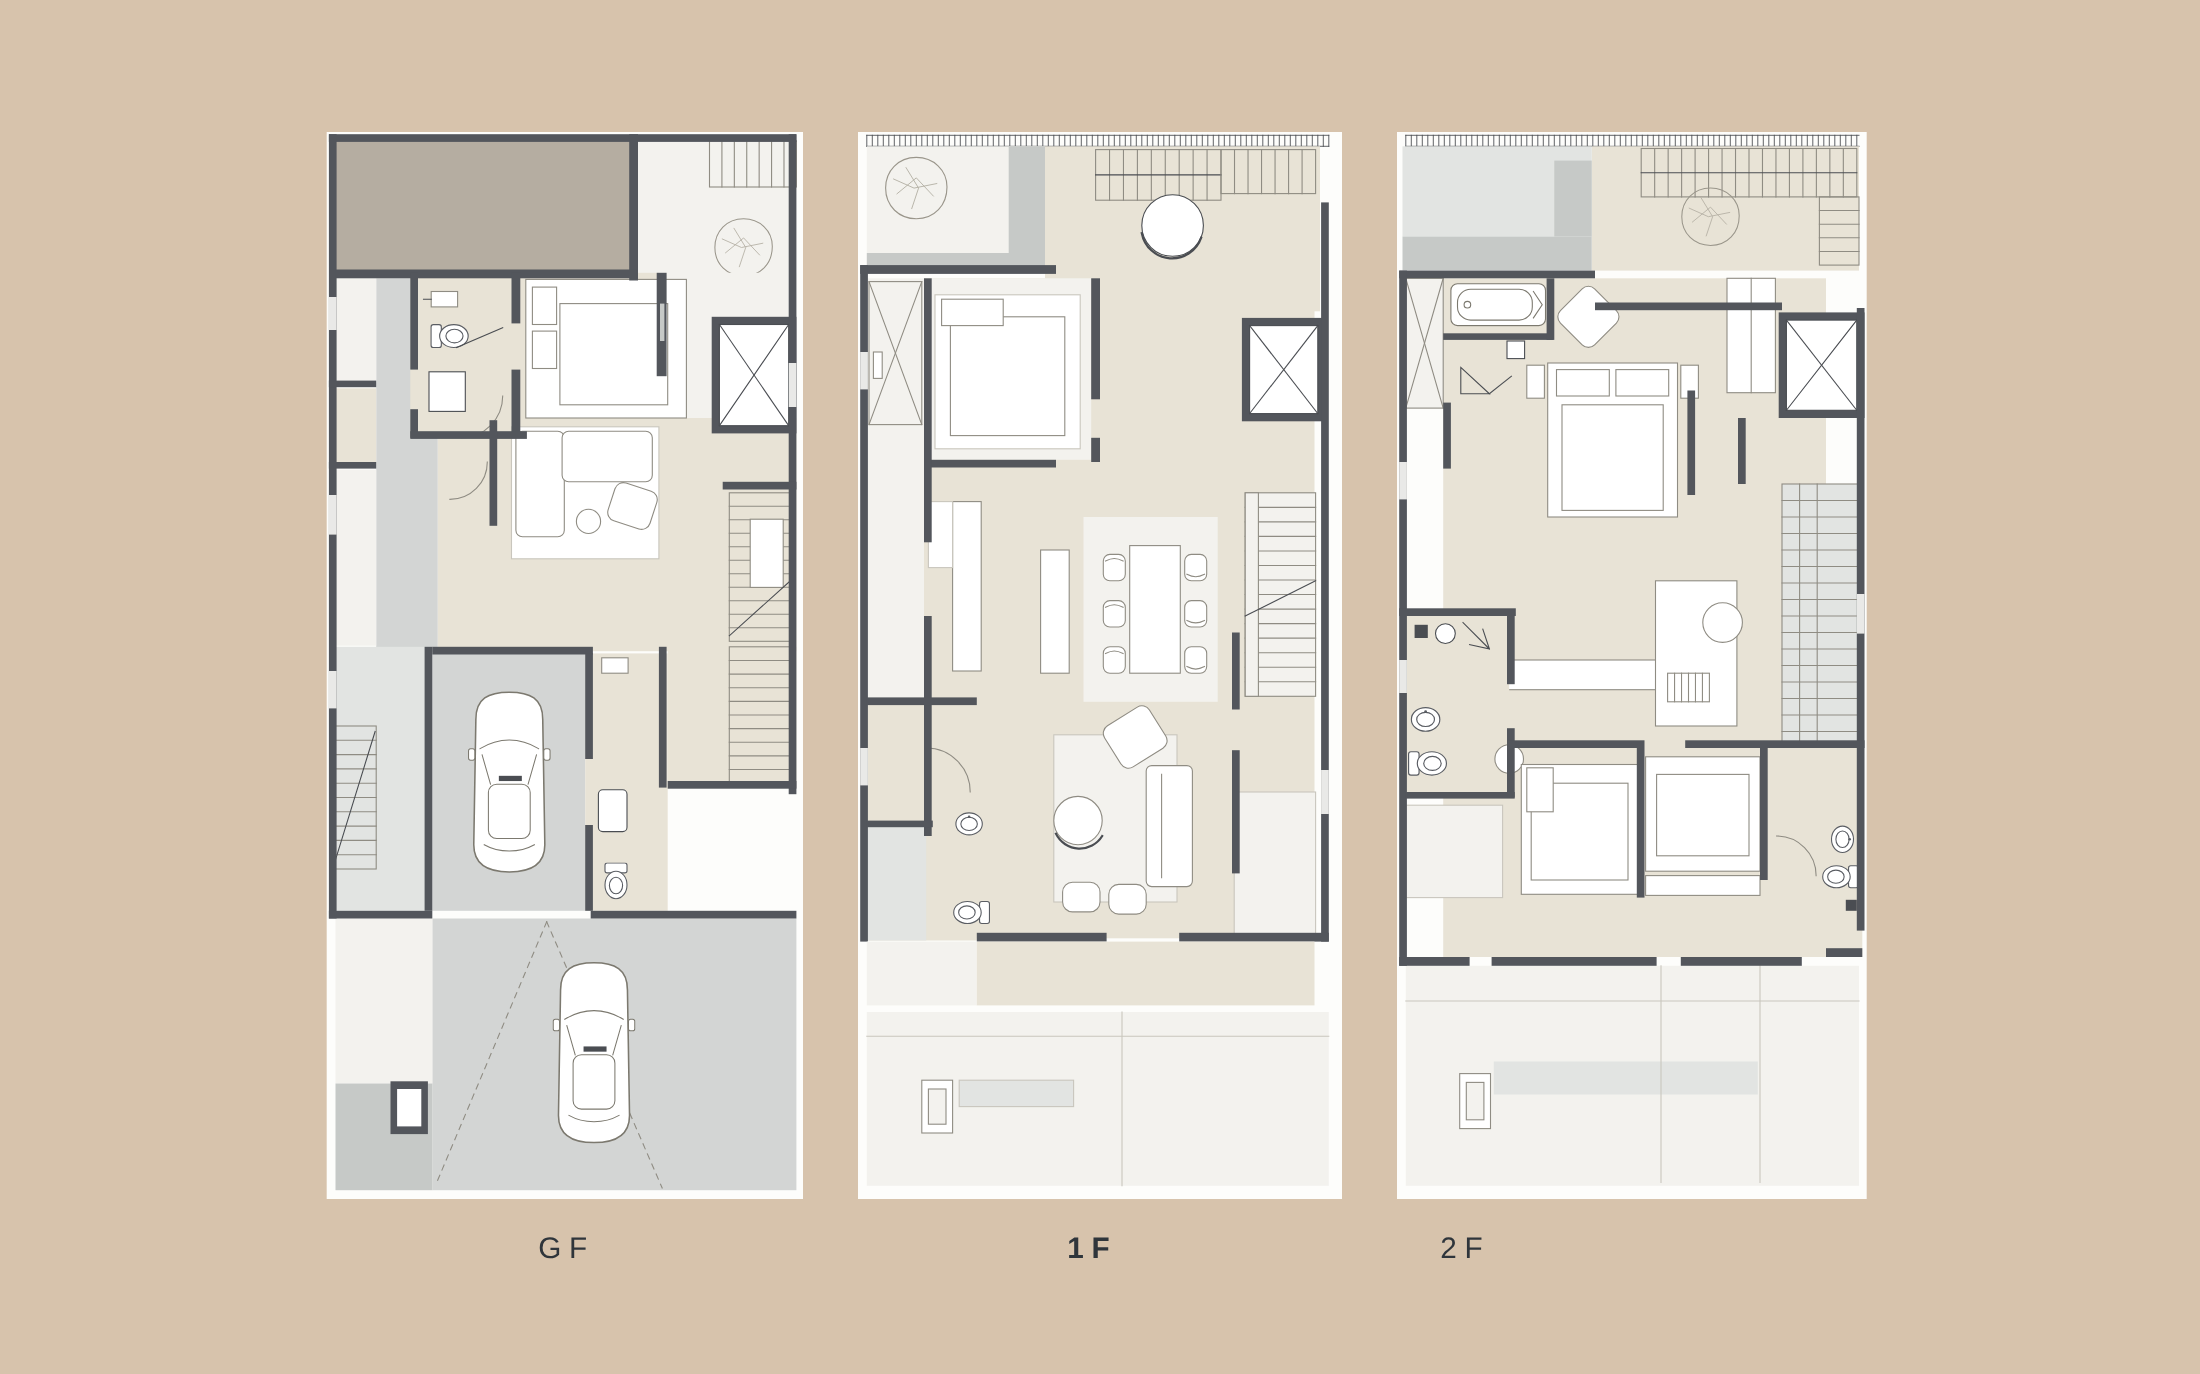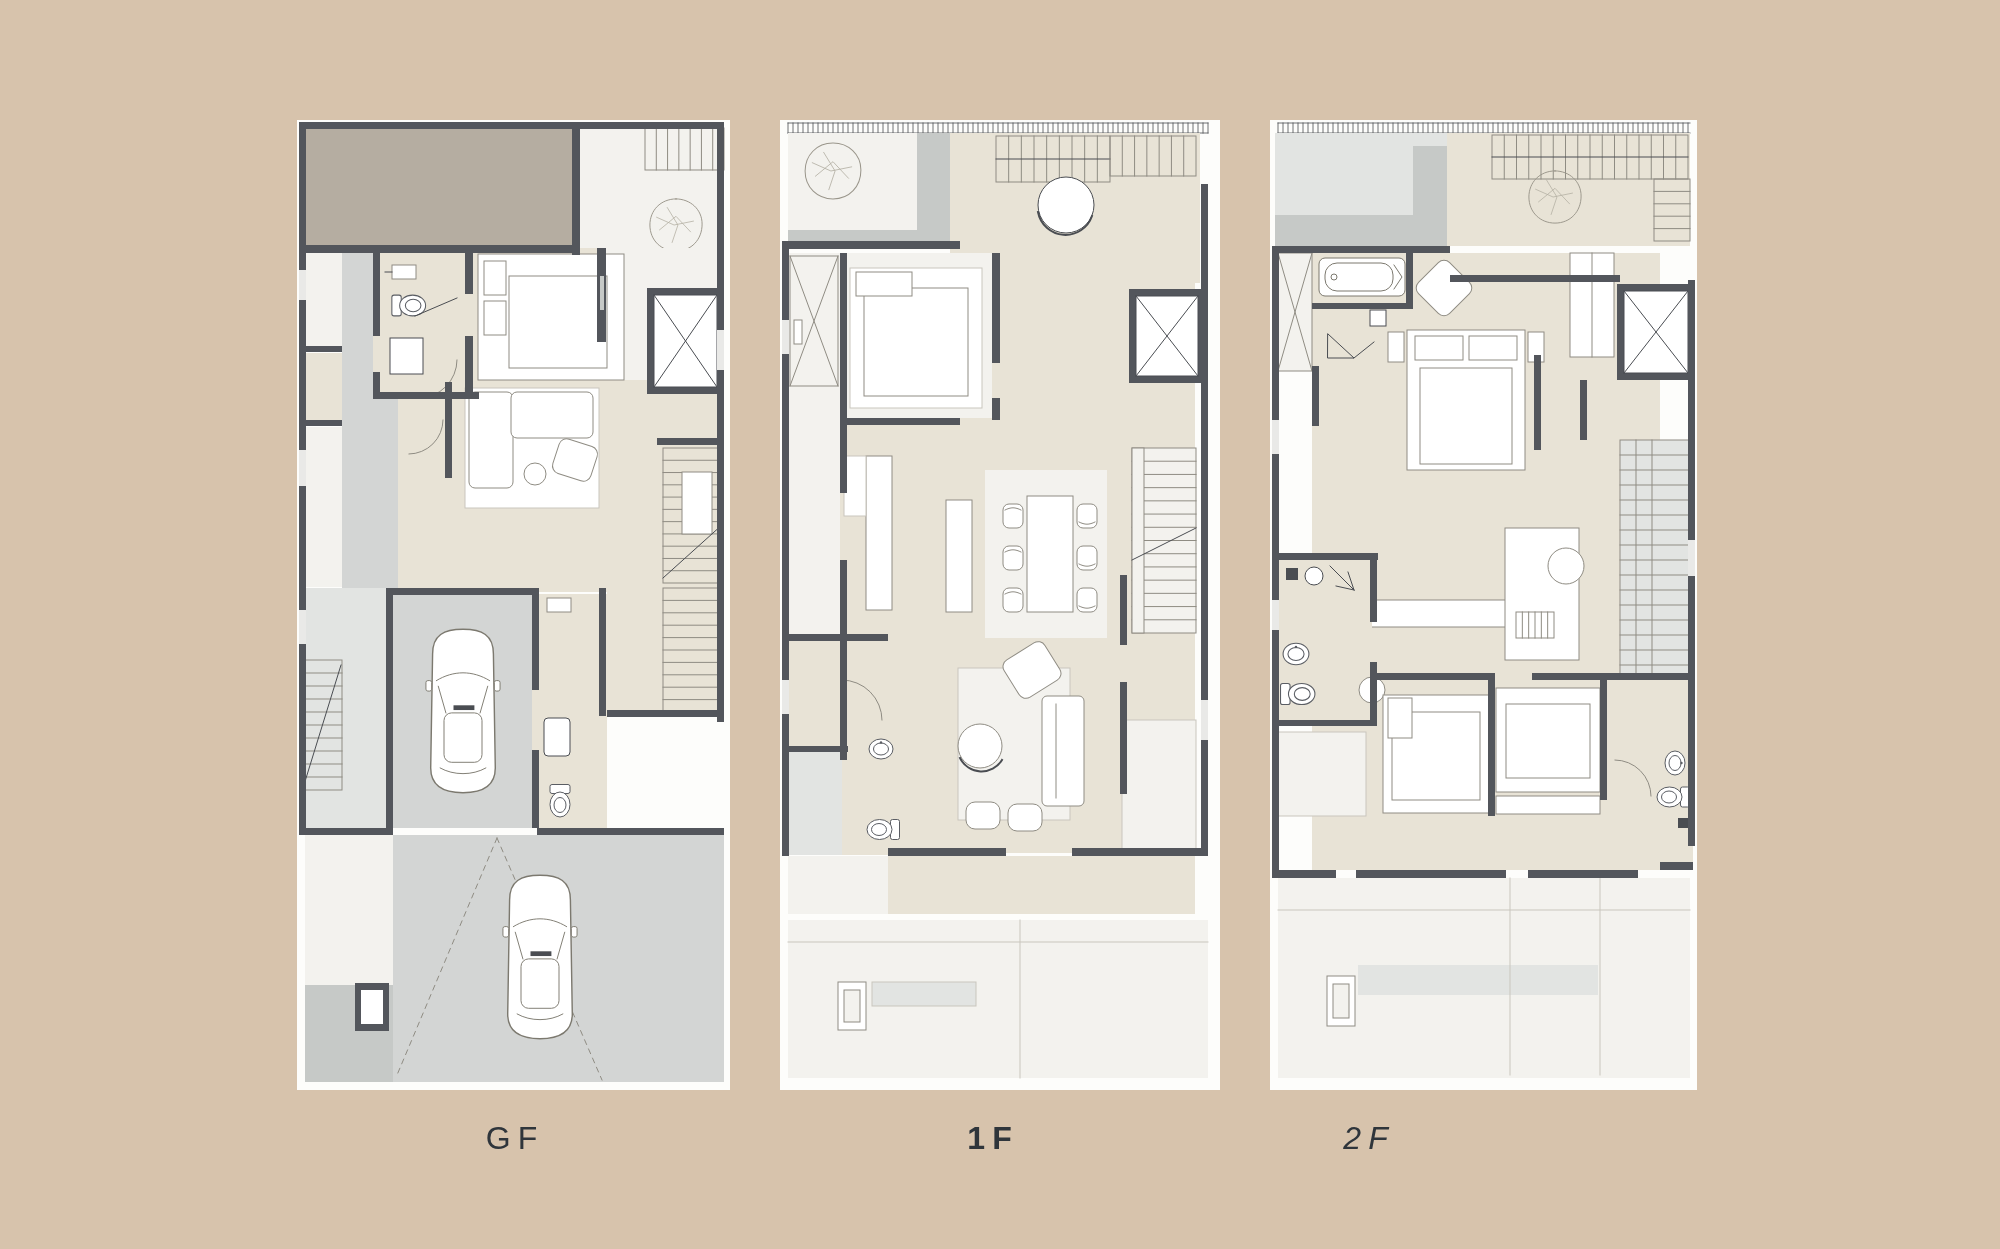--- a/index.html
+++ b/index.html
@@ -1,21 +1,21 @@
 <!DOCTYPE html>
 <html><head>
 <meta charset="utf-8">
 <style>
   html,body{margin:0;padding:0;}
   body{font-family:"Liberation Sans",sans-serif;}
   #stage{position:relative;width:2000px;height:1249px;overflow:hidden;}
   .panel{position:absolute;margin:0;padding:0;}
   .paper{position:absolute;inset:0;background:#fdfdfb;}
   .panel svg{position:absolute;inset:0;width:100%;height:100%;display:block;}
-  .floor-label{position:absolute;transform:translateX(-50%);font-size:32px;
+  .floor-label{position:absolute;transform:translateX(-50%);font-size:27px;
     letter-spacing:7px;color:#2f353b;font-weight:400;white-space:nowrap;}
   svg line, svg path{stroke-linecap:square;}
 </style>
 </head>
 <body style="background: rgb(215, 195, 172);">
 
 <div id="stage" style="background: rgb(215, 195, 172);">
 
   <svg width="0" height="0" style="position:absolute" aria-hidden="true">
     <defs>
@@ -619,14 +619,14 @@
         <rect x="258" y="750" width="110" height="8" fill="#53565c"></rect>
         <rect x="390" y="742" width="33" height="8" fill="#53565c"></rect>
         <rect x="2" y="300" width="7" height="34" fill="#e9e9e7"></rect>
         <rect x="2" y="480" width="7" height="30" fill="#e9e9e7"></rect>
         <rect x="418" y="420" width="7" height="36" fill="#e9e9e7"></rect>
       </svg>
   </figure>
 
   <div class="floor-label" style="left: 515px; top: 1120px; color: rgb(47, 53, 59);">GF</div>
   <div class="floor-label" style="left: 993px; top: 1120px; color: rgb(47, 53, 59); font-weight: bold;">1F</div>
-  <div class="floor-label" style="left: 1369px; top: 1120px; color: rgb(47, 53, 59); font-style: italic;">2F</div>
+  <div class="floor-label" style="left: 1332px; top: 1120px; color: rgb(47, 53, 59);">2F</div>
 </div>
 
 </body></html>

